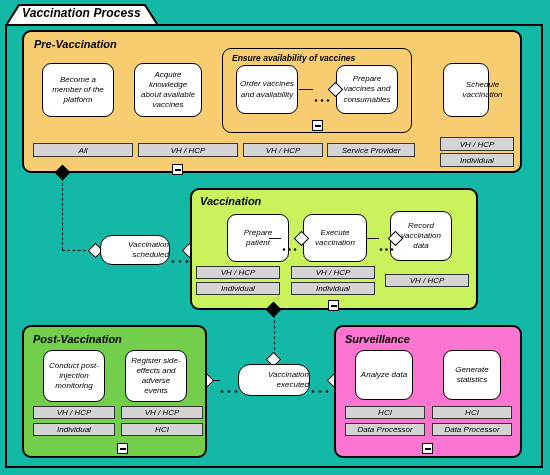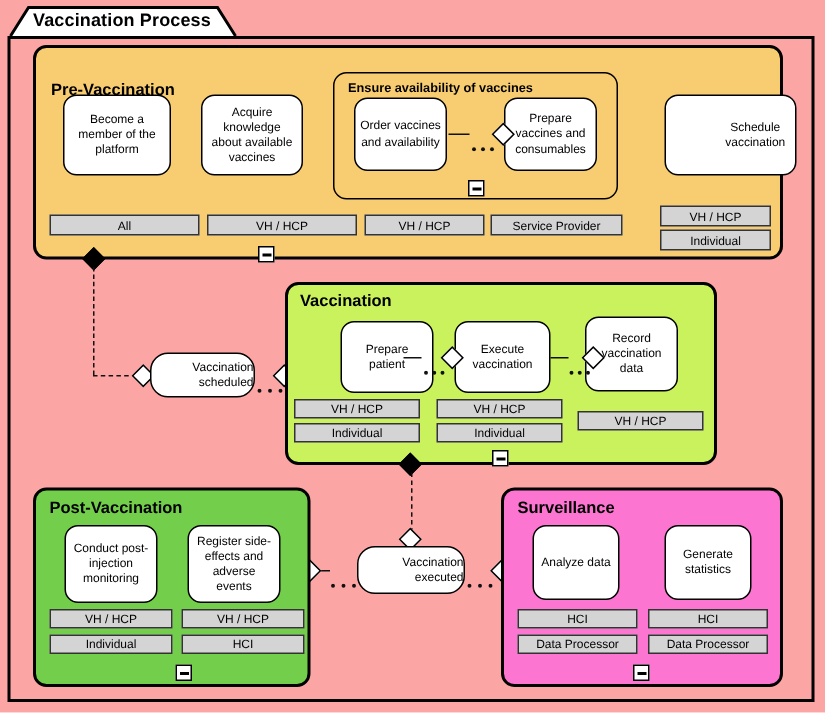--- a/index.html
+++ b/index.html
@@ -1,17 +1,17 @@
 <!DOCTYPE html>
 <html><head>
 <meta charset="utf-8">
 <style>
   html,body{margin:0;padding:0;background:#ffffff;}
   body{font-family:"Liberation Sans",sans-serif;}
-  #canvas{position:relative;width:550px;height:475px;overflow:hidden;background:#fca5a5;}
+  #canvas{position:relative;width:550px;height:475px;overflow:hidden;background:#14b8a6;font-style:italic;}
 
   
   .frame-tab{position:absolute;left:5px;top:3px;width:155px;height:22px;}
   .frame-tab svg{display:block;}
   .frame-title{position:absolute;left:22px;top:6px;font-size:12px;font-weight:bold;color:#000;
                white-space:nowrap;letter-spacing:.1px;}
   .frame-body{position:absolute;left:5px;top:24px;width:538px;height:444px;
               border:2px solid #000;box-sizing:border-box;background:transparent;}
 
   
@@ -59,31 +59,31 @@
   <div class="frame-tab">
     <svg width="155" height="22" viewBox="0 0 155 22">
       <path d="M2,21 L14,2 L140,2 L152,21" fill="#ffffff" stroke="#000" stroke-width="2"></path>
     </svg>
   </div>
   <div class="frame-title">Vaccination Process</div>
   <div class="frame-body"></div>
 
   <div class="group" style="left:22px;top:30px;width:500px;height:143px;background:#f8cd72;">
   </div>
-  <div class="group-title" style="left:34px;top:54px;">Pre-Vaccination</div>
+  <div class="group-title" style="left:34px;top:38px;">Pre-Vaccination</div>
 
   <div class="subgroup" style="left:222px;top:48px;width:190px;height:85px;background:#f8cd72;"></div>
   <div class="subgroup-title" style="left:232px;top:53px;">Ensure availability of vaccines</div>
   <div class="collapse" style="left:312px;top:120px;"></div>
 
   <div class="task" style="left:42px;top:63px;width:72px;height:54px;">Become a member of the platform</div>
   <div class="task" style="left:134px;top:63px;width:68px;height:54px;">Acquire knowledge about available vaccines</div>
   <div class="task" style="left:236px;top:65px;width:62px;height:49px;">Order vaccines and availability</div>
   <div class="task" style="left:336px;top:65px;width:62px;height:49px;">Prepare vaccines and consumables</div>
-  <div class="task" style="left:443px;top:63px;width:88px;height:54px;padding-left:36px;">Schedule vaccination</div>
+  <div class="task" style="left:443px;top:63px;width:46px;height:54px;padding-left:36px;">Schedule vaccination</div>
 
   <div class="line-h conn" style="left:299px;top:89px;width:14px;"></div>
   <div class="conn" style="left:314px;top:87.5px;width:16px;height:3px;">
     <svg width="16" height="3">
         <circle cx="2" cy="1.5" r="1.3" fill="#111"></circle>
         <circle cx="8" cy="1.5" r="1.3" fill="#111"></circle>
         <circle cx="14" cy="1.5" r="1.3" fill="#111"></circle>
       </svg>
   </div>
   <div class="dia" style="left:330px;top:83.5px;"></div>

